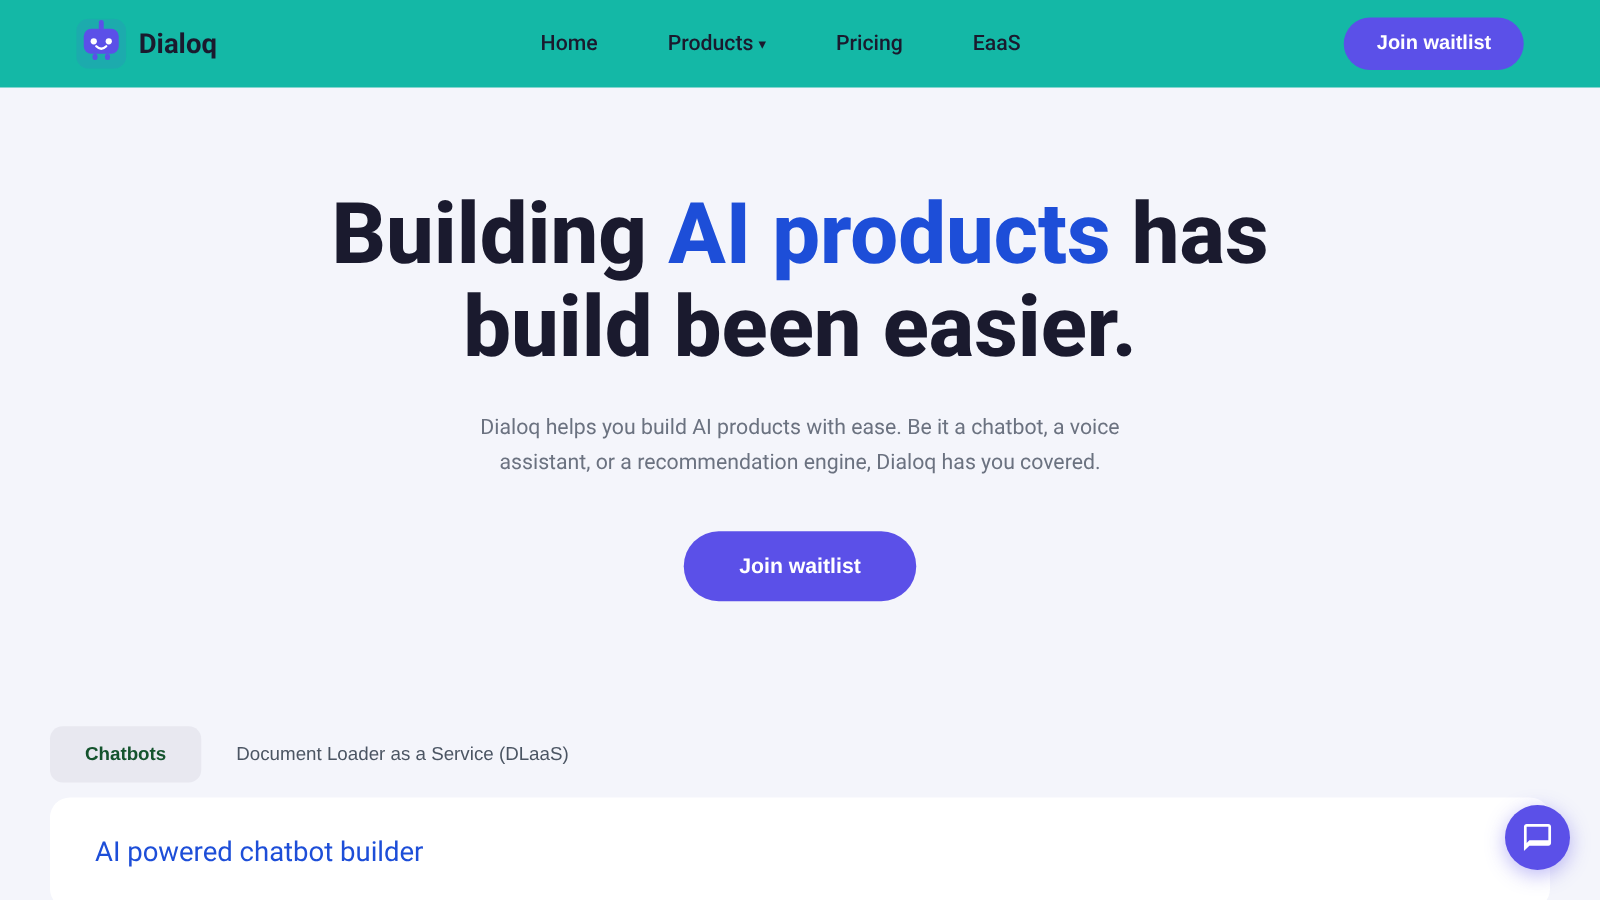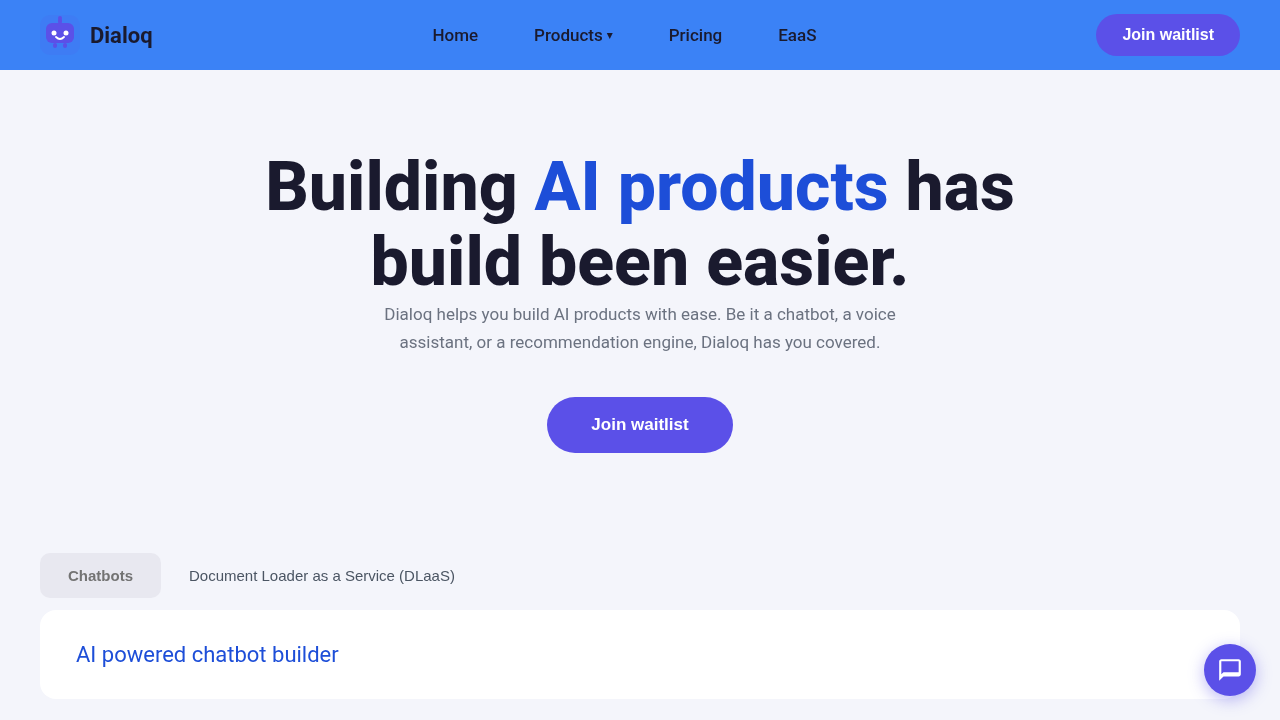--- a/index.html
+++ b/index.html
@@ -10,23 +10,23 @@
       min-height: 720px;
       width: 1280px;
       overflow-x: hidden;
     }
 
     
     nav {
       display: flex;
       align-items: center;
       justify-content: space-between;
-      padding: 0 40px;
+      padding: 0 61px;
       height: 70px;
-      background: #3b82f6;
+      background: #14b8a6;
     }
 
     .logo-area {
       display: flex;
       align-items: center;
       gap: 10px;
       text-decoration: none;
     }
 
     .logo-icon {
@@ -91,20 +91,21 @@
       color: #1a1a2e;
       line-height: 1.1;
       max-width: 900px;
     }
 
     .hero-title .highlight {
       color: #1d4ed8;
     }
 
     .hero-subtitle {
+      margin-top: 28px;
       font-size: 17px;
       color: #6b7280;
       max-width: 580px;
       line-height: 1.7;
     }
 
     .btn-join-hero {
       margin-top: 40px;
       background: #5b50e8;
       color: #fff;
@@ -134,21 +135,21 @@
       font-weight: 500;
       color: #4b5563;
       cursor: pointer;
       border-radius: 10px;
       background: transparent;
       border: none;
     }
 
     .tab-item.active {
       background: #e8e8f0;
-      color: #737373;
+      color: #14532d;
       font-weight: 600;
     }
 
     
     .content-card {
       margin-top: 12px;
       background: #fff;
       border-radius: 16px;
       padding: 32px 36px;
       min-height: 80px;

